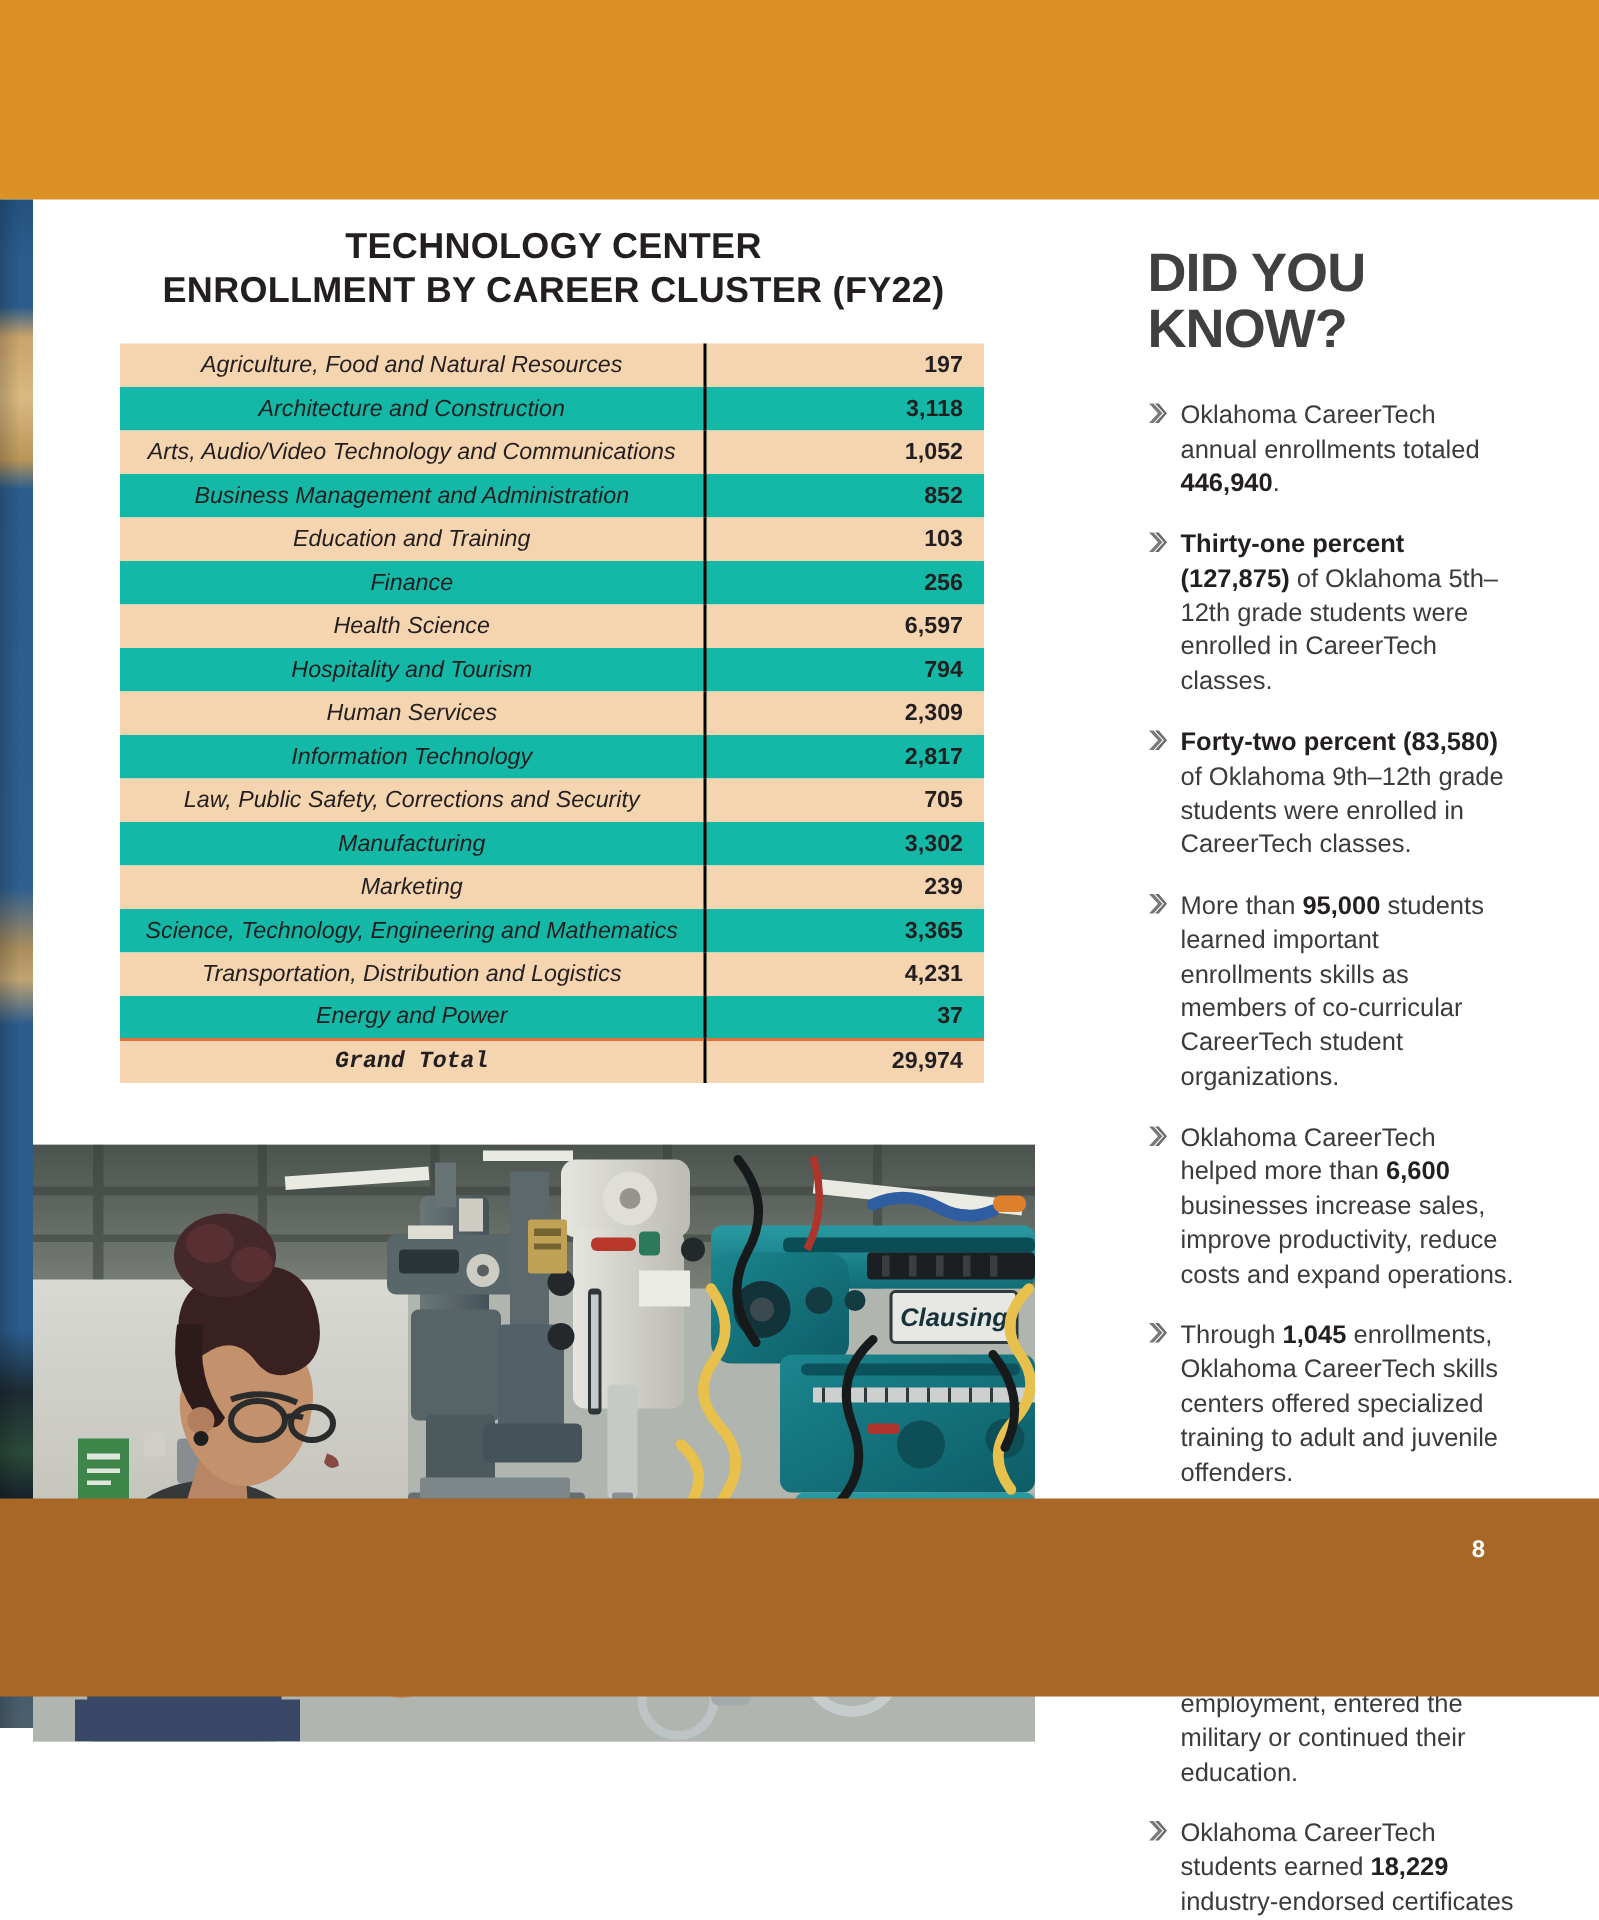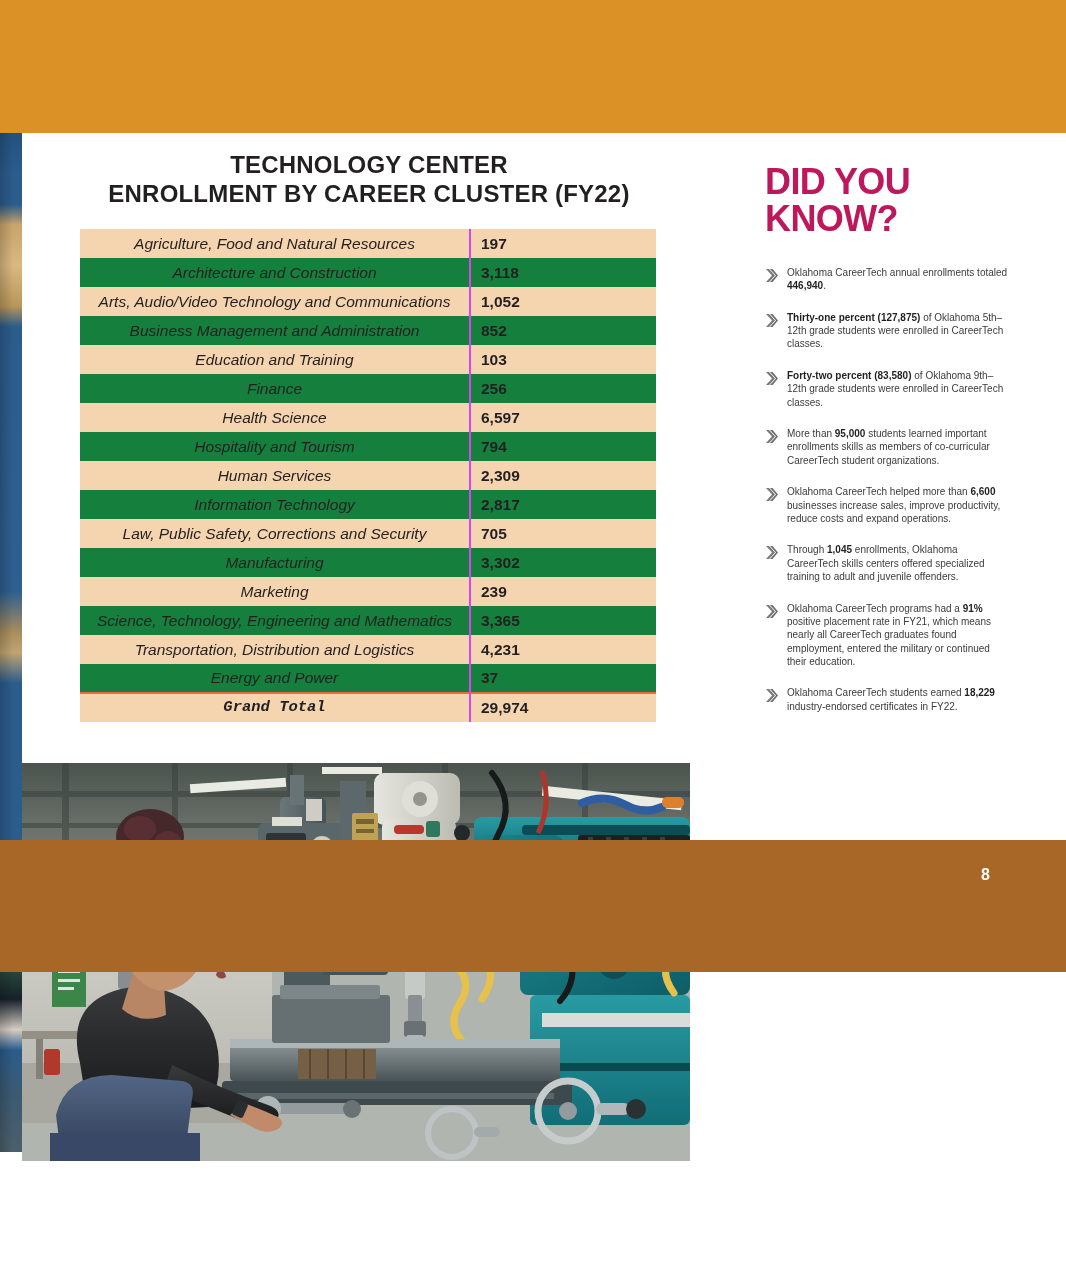--- a/index.html
+++ b/index.html
@@ -7,21 +7,21 @@
 
   html, body {
     width:1066px; height:1280px;
     background:#ffffff;
     font-family:"Liberation Sans", sans-serif;
     overflow:hidden;
   }
 
   .page {
     position:relative;
-    width:1066px; height:972px;
+    width:1066px; height:1131px;
     background:#ffffff;
   }
 
   
   .header-band {
     position:absolute; left:0; top:0;
     width:1066px; height:133px;
     background:#DB9126;
   }
 
@@ -76,28 +76,28 @@
     font-size:15.5px;
     font-style:italic;
     color:#231f20;
     padding:0 10px;
     vertical-align:middle;
     line-height:1.1;
   }
   .enroll-table td.label { width:390px; text-align:center; }
   .enroll-table td.value {
     width:186px;
-    text-align:left;
+    text-align:right;
     font-weight:bold;
     font-style:normal;
     padding-right:14px;
-    border-left:2px solid #d946ef;
+    border-left:2px solid #000000;
   }
   .enroll-table tr.odd  td { background:#F5D5B0; }
-  .enroll-table tr.even td { background:#15803d; }
+  .enroll-table tr.even td { background:#14b8a6; }
   .enroll-table tr.total td {
     background:#F5D5B0;
     font-weight:bold;
     border-top:2px solid #E2703A;
   }
   .enroll-table tr.total td.label {
     text-align:center;
     font-style:italic;
     font-family:Liberation Mono, monospace;
   }
@@ -115,32 +115,32 @@
   
   .right-col {
     position:absolute;
     left:765px; top:163px;
     width:246px;
   }
 
   .dyk-title {
     font-size:36px;
     font-weight:bold;
-    color:#be185d;
+    color:#404040;
     line-height:1.04;
     letter-spacing:-0.6px;
     margin-bottom:28px;
     white-space:pre-line;
   }
 
   .fact {
     position:relative;
     padding-left:22px;
     margin-bottom:18px;
-    font-size:10px;
+    font-size:17px;
     line-height:1.34;
     color:#3b3b3b;
   }
   .fact .arrow {
     position:absolute; left:0; top:2px;
     width:13px; height:15px;
     color:#6e6e6e;
   }
   .fact .arrow svg { display:block; }
   .fact b { font-weight:bold; color:#231f20; }

